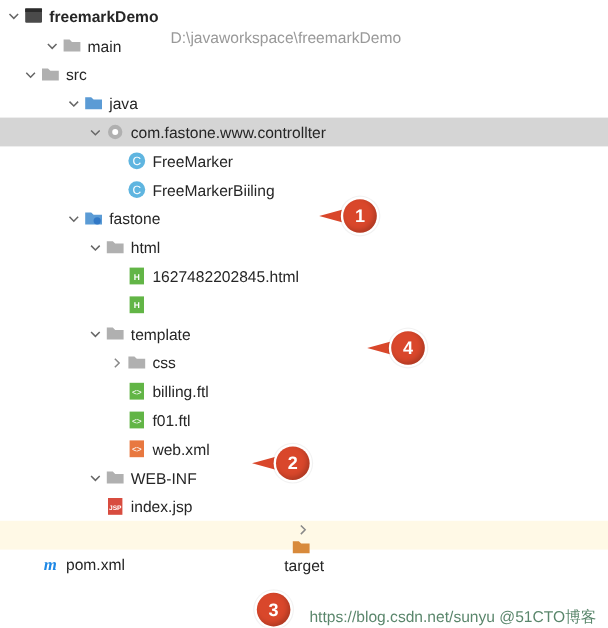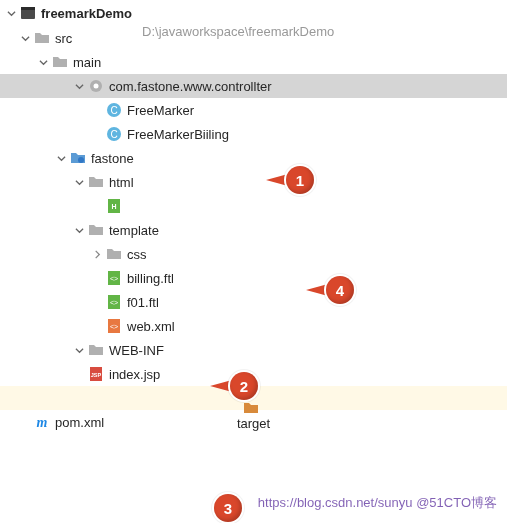--- a/index.html
+++ b/index.html
@@ -67,23 +67,23 @@
   .arrow {
     position: absolute;
     width: 0; height: 0;
     border-top: 6px solid transparent;
     border-bottom: 6px solid transparent;
     border-right: 22px solid #d9472b;
     filter: drop-shadow(-1px 0 0 #fff);
   }
   .watermark {
     position: absolute;
-    bottom: 11px;
+    bottom: 0;
     right: 10px;
-    color: #4c1d95;
+    color: #14532d;
     font-size: 13px;
     opacity: 0.7;
   }
 </style>
 </head>
 <body>
 
 <div class="tree">
 
   <div class="row header">
@@ -99,49 +99,65 @@
           <rect x="1" y="2" width="14" height="3" fill="#2b2b2b"></rect>
         </svg>
     </span>
     <span class="label bold">freemarkDemo</span>
     <span class="path-hint">D:\javaworkspace\freemarkDemo</span>
   </div>
 
 
   <div class="row">
     <span class="indent"></span>
+      <span class="indent"></span>
+    <span class="chev">
+        <svg viewBox="0 0 10 10">
+          <path d="M1 3 L5 7 L9 3" fill="none" stroke="#666" stroke-width="1.4"></path>
+        </svg>
+      </span>
+    <span class="icon">
+        <svg viewBox="0 0 16 16">
+          <path d="M1 3h5l2 2h7v8H1z" fill="#b0b0b0"></path>
+        </svg>
+      </span>
+    <span class="label">main</span>
+  </div>
+
+  <div class="row">
+    <span class="indent"></span>
     <span class="chev">
         <svg viewBox="0 0 10 10">
           <path d="M1 3 L5 7 L9 3" fill="none" stroke="#666" stroke-width="1.4"></path>
         </svg>
       </span>
     <span class="icon">
         <svg viewBox="0 0 16 16">
           <path d="M1 3h5l2 2h7v8H1z" fill="#b0b0b0"></path>
         </svg>
       </span>
     <span class="label">src</span>
   </div>
 
   <div class="row">
     <span class="indent"></span>
       <span class="indent"></span>
-    <span class="chev">
-        <svg viewBox="0 0 10 10">
-          <path d="M1 3 L5 7 L9 3" fill="none" stroke="#666" stroke-width="1.4"></path>
-        </svg>
-      </span>
-    <span class="icon">
-        <svg viewBox="0 0 16 16">
-          <path d="M1 3h5l2 2h7v8H1z" fill="#b0b0b0"></path>
-        </svg>
-      </span>
-    <span class="label">main</span>
-  </div>
-
+      <span class="indent"></span>
+    <span class="chev">
+        <svg viewBox="0 0 10 10">
+          <path d="M1 3 L5 7 L9 3" fill="none" stroke="#666" stroke-width="1.4"></path>
+        </svg>
+      </span>
+    <span class="icon">
+        <svg viewBox="0 0 16 16">
+          <path d="M1 3h5l2 2h7v8H1z" fill="#5b9bd5"></path>
+        </svg>
+      </span>
+    <span class="label">java</span>
+  </div>
 
   <div class="row selected">
     <span class="indent"></span>
       <span class="indent"></span>
       <span class="indent"></span>
       <span class="indent"></span>
     <span class="chev">
         <svg viewBox="0 0 10 10">
           <path d="M1 3 L5 7 L9 3" fill="none" stroke="#666" stroke-width="1.4"></path>
         </svg>
@@ -216,34 +232,49 @@
         </svg>
       </span>
     <span class="icon">
         <svg viewBox="0 0 16 16">
           <path d="M1 3h5l2 2h7v8H1z" fill="#b0b0b0"></path>
         </svg>
       </span>
     <span class="label">html</span>
   </div>
 
-
   <div class="row">
     <span class="indent"></span>
       <span class="indent"></span>
       <span class="indent"></span>
       <span class="indent"></span>
       <span class="indent"></span>
     <span class="chev" style="visibility:hidden"></span>
     <span class="icon">
         <svg viewBox="0 0 16 16">
           <rect x="2" y="1" width="12" height="14" fill="#62b546"></rect>
           <text x="8" y="11" text-anchor="middle" font-size="7" fill="#fff" font-weight="bold">H</text>
         </svg>
       </span>
+    <span class="label">1627482202845.html</span>
+  </div>
+
+  <div class="row">
+    <span class="indent"></span>
+      <span class="indent"></span>
+      <span class="indent"></span>
+      <span class="indent"></span>
+      <span class="indent"></span>
+    <span class="chev" style="visibility:hidden"></span>
+    <span class="icon">
+        <svg viewBox="0 0 16 16">
+          <rect x="2" y="1" width="12" height="14" fill="#62b546"></rect>
+          <text x="8" y="11" text-anchor="middle" font-size="7" fill="#fff" font-weight="bold">H</text>
+        </svg>
+      </span>
   </div>
 
   <div class="row">
     <span class="indent"></span>
       <span class="indent"></span>
       <span class="indent"></span>
       <span class="indent"></span>
     <span class="chev">
         <svg viewBox="0 0 10 10">
           <path d="M1 3 L5 7 L9 3" fill="none" stroke="#666" stroke-width="1.4"></path>

